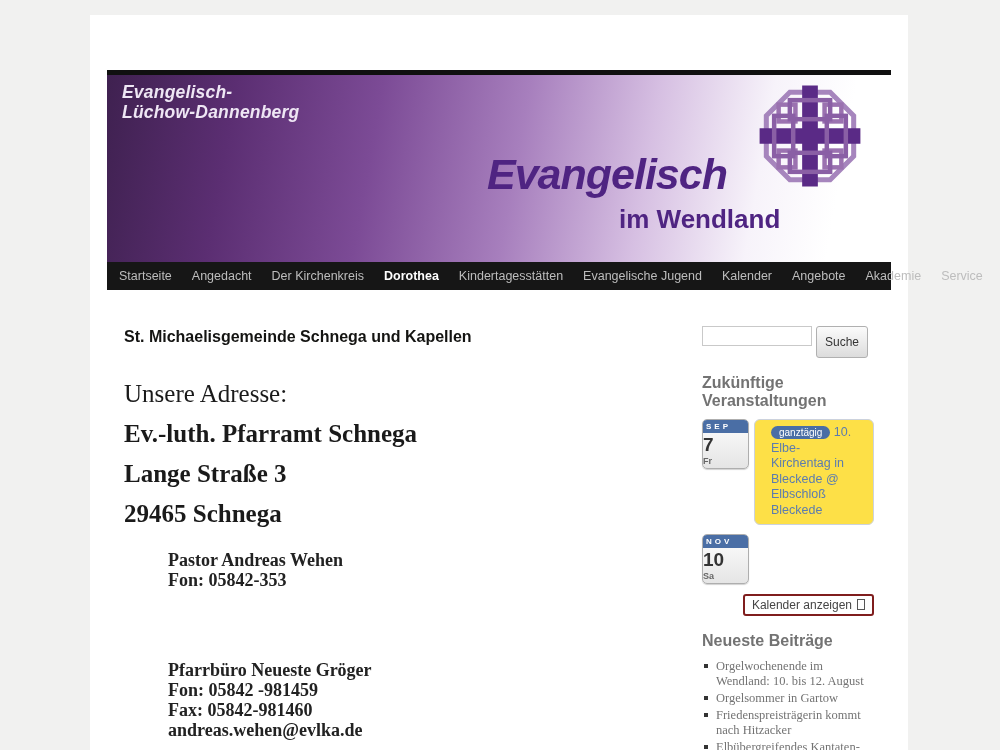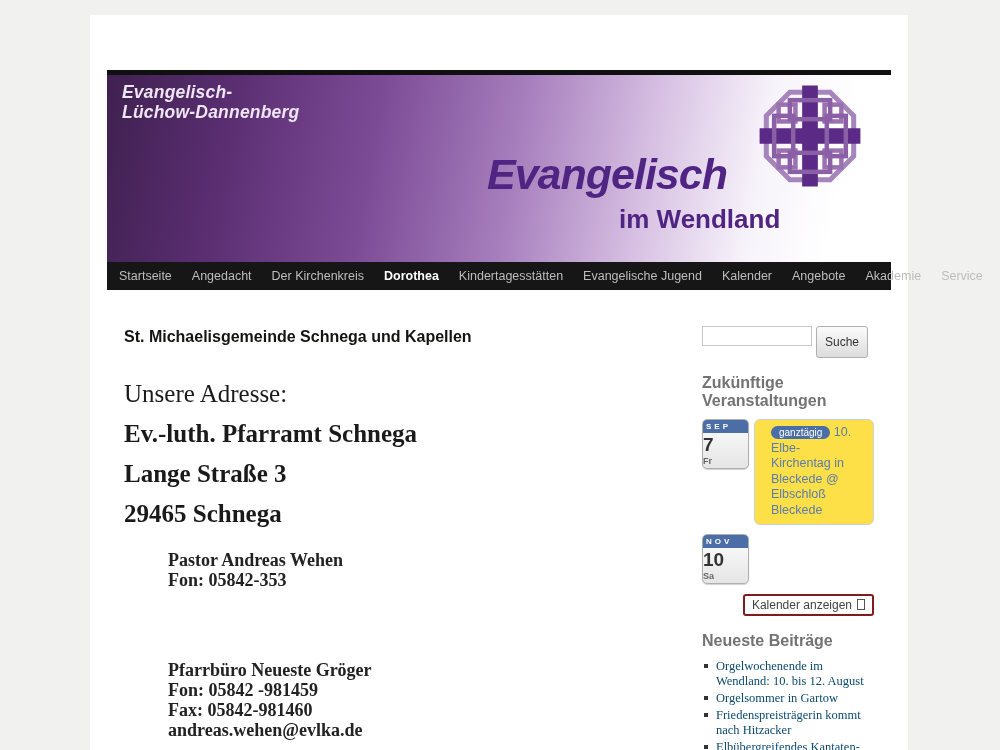--- a/index.html
+++ b/index.html
@@ -68,21 +68,21 @@
                 border:2px solid #7f1d1d; border-radius:3px; font-size:12px; color:#444;
                 font-family:"Liberation Sans",sans-serif; }
   .cal-icon { display:inline-block; width:8px; height:11px; border:1px solid #555;
               margin-left:5px; vertical-align:-1px; }
 
   .post-list { list-style:none; font-family:"Liberation Serif", serif; font-size:12.5px;
                line-height:15px; color:#333; }
   .post-list li { position:relative; padding-left:14px; margin-bottom:2px; }
   .post-list li::before { content:""; position:absolute; left:2px; top:5px;
                           width:4px; height:4px; background:#333; }
-  .post-list a { color:#0c4a6e; text-decoration:none; }
+  .post-list a { color:#737373; text-decoration:none; }
 </style>
 </head>
 <body>
 
 <div class="page">
 
   <header class="site-header">
     <div class="banner">
       <div class="branding">
         <div>Evangelisch-</div>

